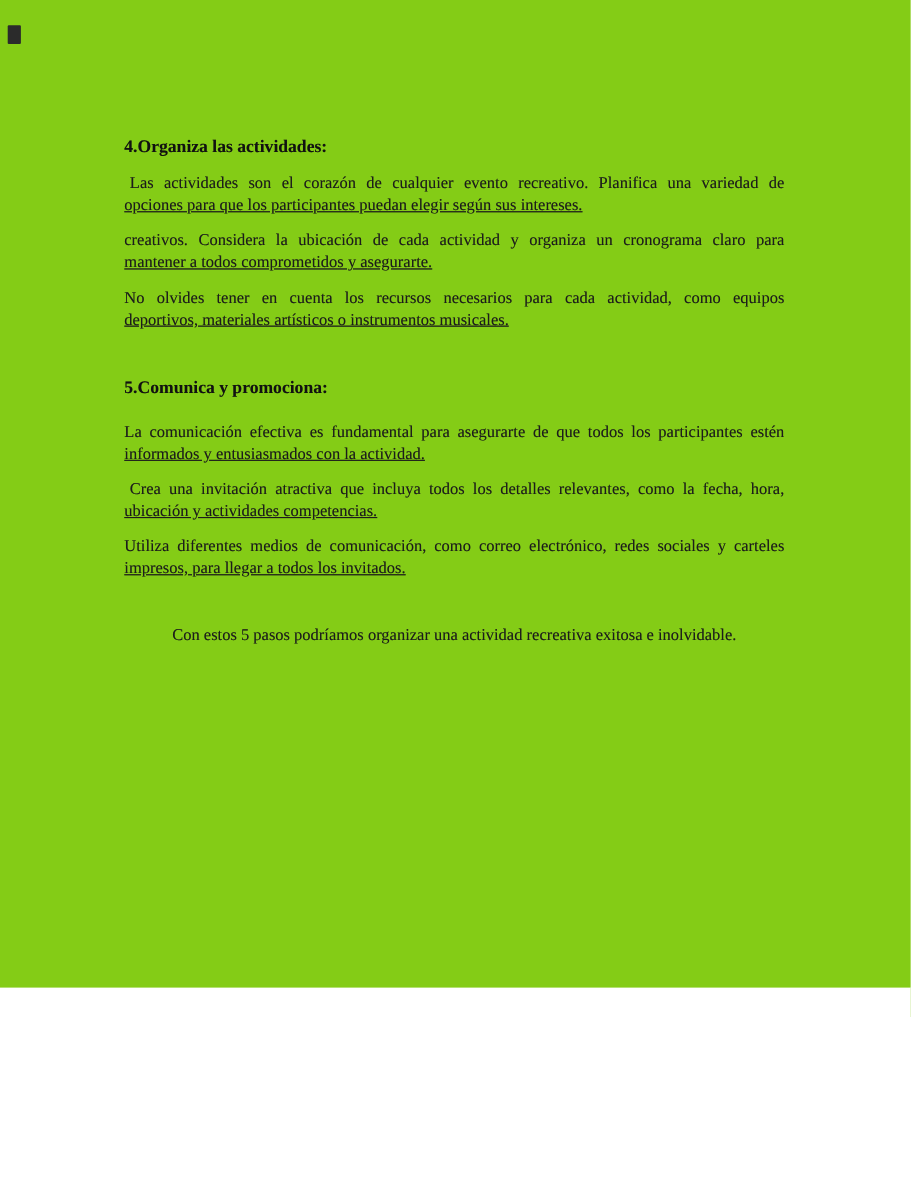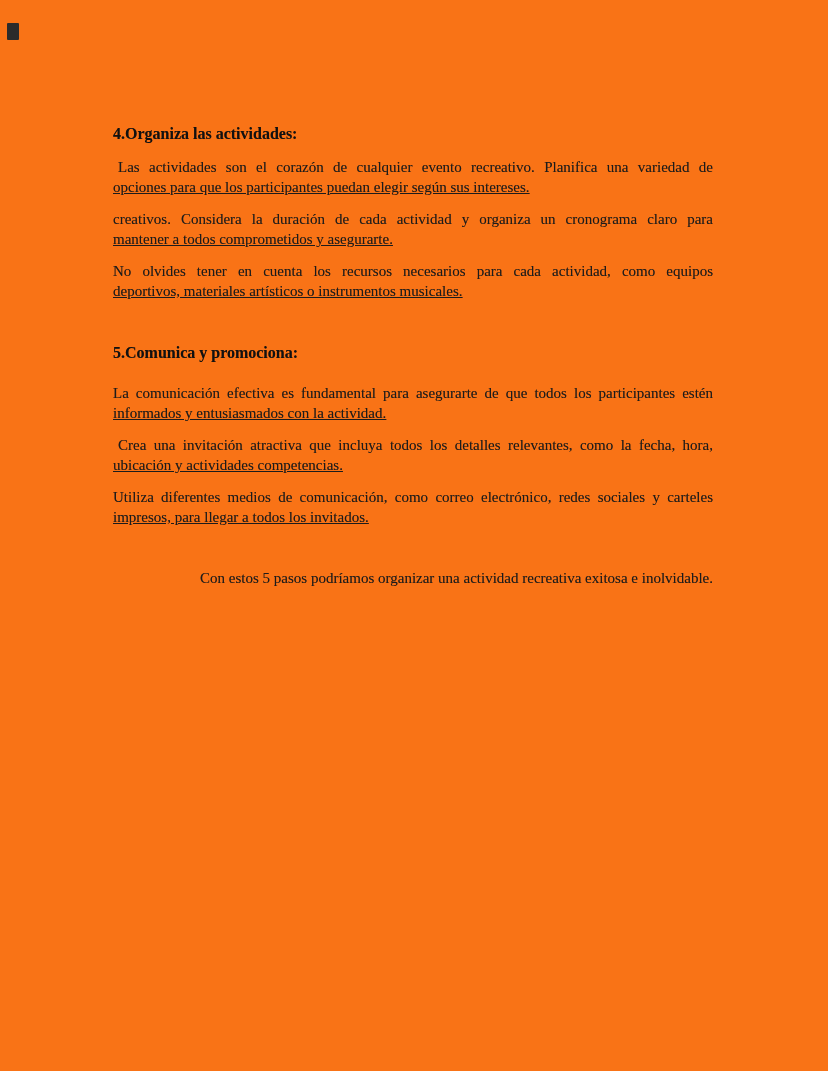--- a/index.html
+++ b/index.html
@@ -3,22 +3,22 @@
 <meta charset="utf-8">
 <style>
   html, body {
     margin: 0;
     padding: 0;
     background: #ffffff;
   }
   .page {
     position: relative;
     width: 828px;
-    height: 1071px;
-    background: #f97316;
+    height: 898px;
+    background: #84cc16;
     overflow: hidden;
     font-family: "Liberation Serif", "DejaVu Serif", serif;
   }
   .corner-mark {
     position: absolute;
     left: 7px;
     top: 23px;
     width: 12px;
     height: 17px;
     background: #2b2b2b;
@@ -59,41 +59,41 @@
     text-align-last: left;
     white-space: normal;
     text-decoration: underline;
   }
   .line.ind {
     padding-left: 5px;
   }
   .closing {
     margin-top: 41px;
     line-height: 20px;
-    text-align: right;
+    text-align: center;
   }
 </style>
 </head>
 <body>
 
 <div class="page">
   <div class="corner-mark"></div>
 
   <div class="content">
 
     <div class="section section-4">
       <h2 class="section-heading">4.Organiza las actividades:</h2>
 
       <div class="para">
         <div class="line ind">Las actividades son el corazón de cualquier evento recreativo. Planifica una variedad de</div>
         <div class="line last">opciones para que los participantes puedan elegir según sus intereses.</div>
       </div>
 
       <div class="para">
-        <div class="line">creativos. Considera la duración de cada actividad y organiza un cronograma claro para</div>
+        <div class="line">creativos. Considera la ubicación de cada actividad y organiza un cronograma claro para</div>
         <div class="line last">mantener a todos comprometidos y asegurarte.</div>
       </div>
 
       <div class="para">
         <div class="line">No olvides tener en cuenta los recursos necesarios para cada actividad, como equipos</div>
         <div class="line last">deportivos, materiales artísticos o instrumentos musicales.</div>
       </div>
     </div>
 
     <div class="section section-5">

